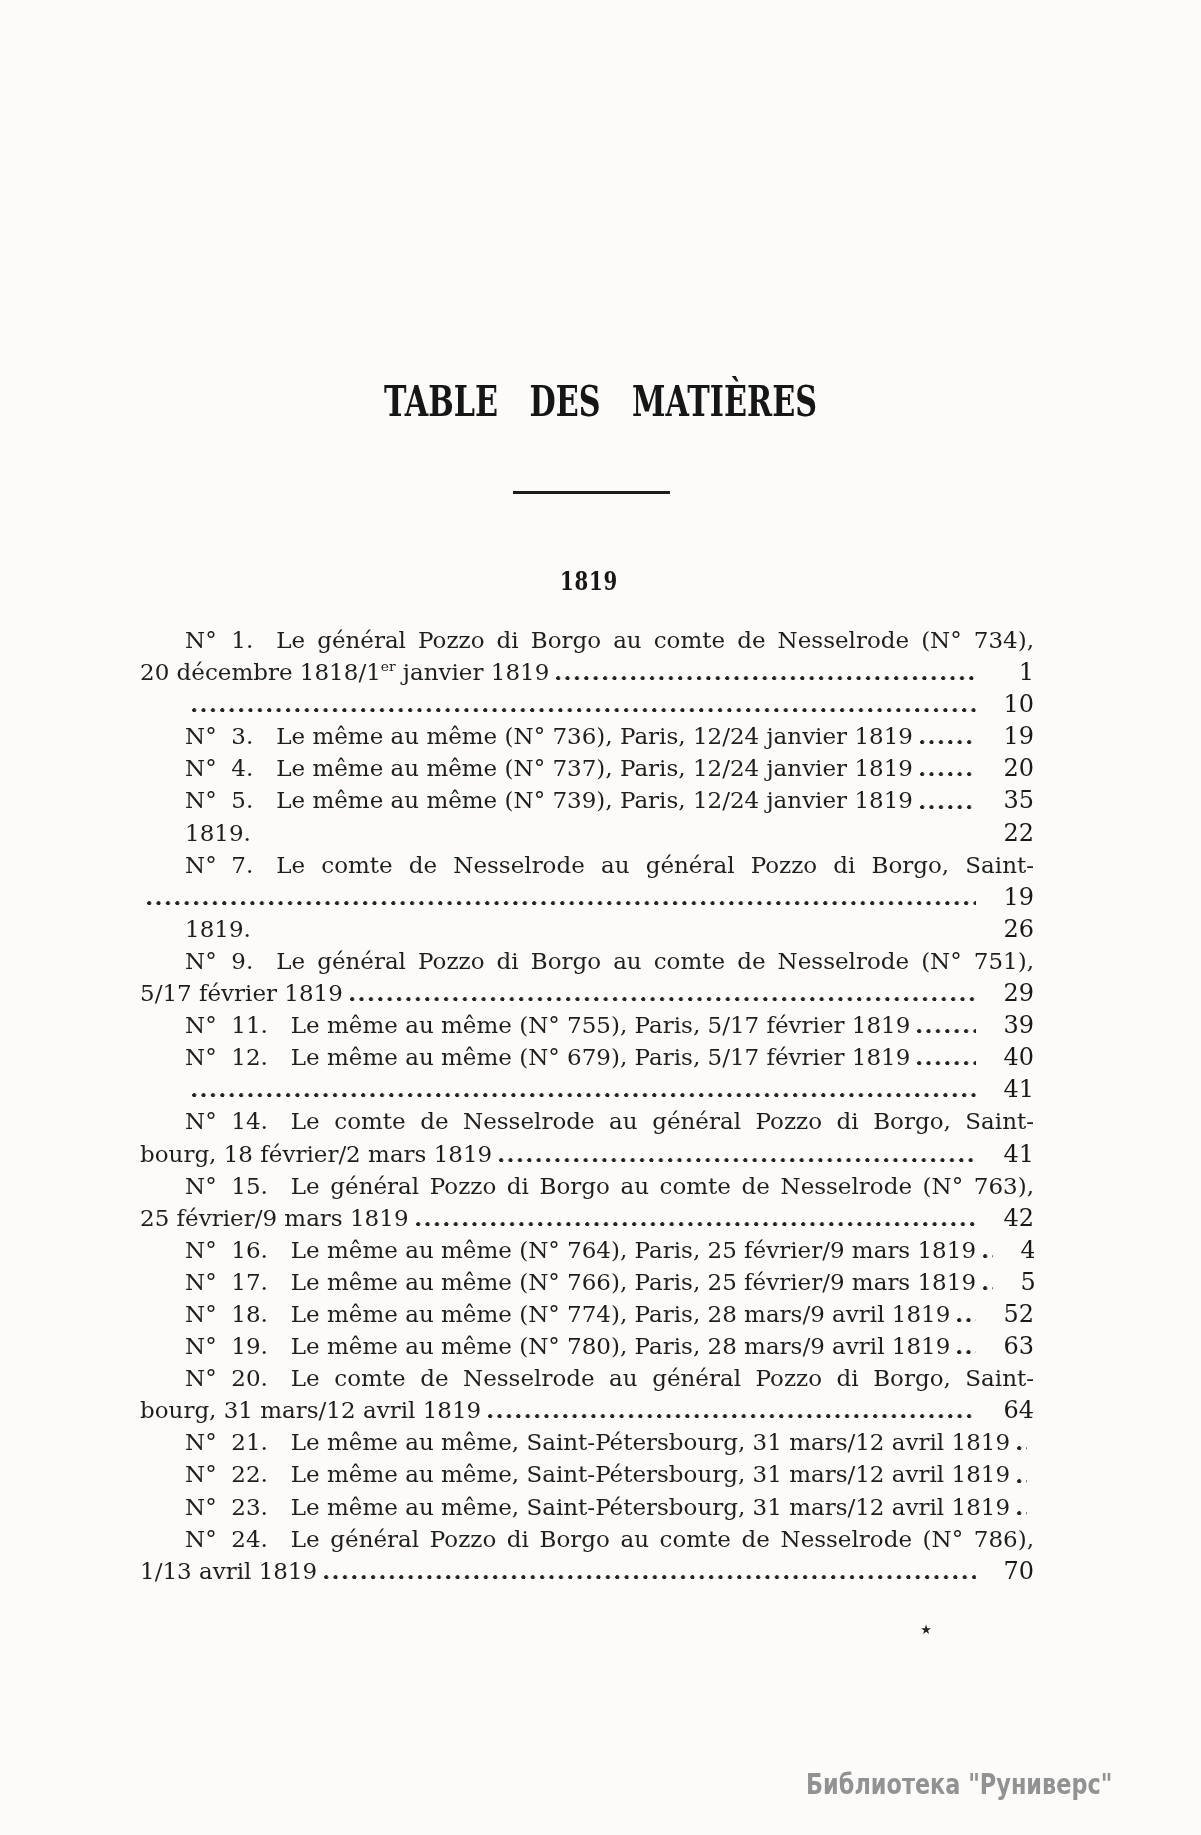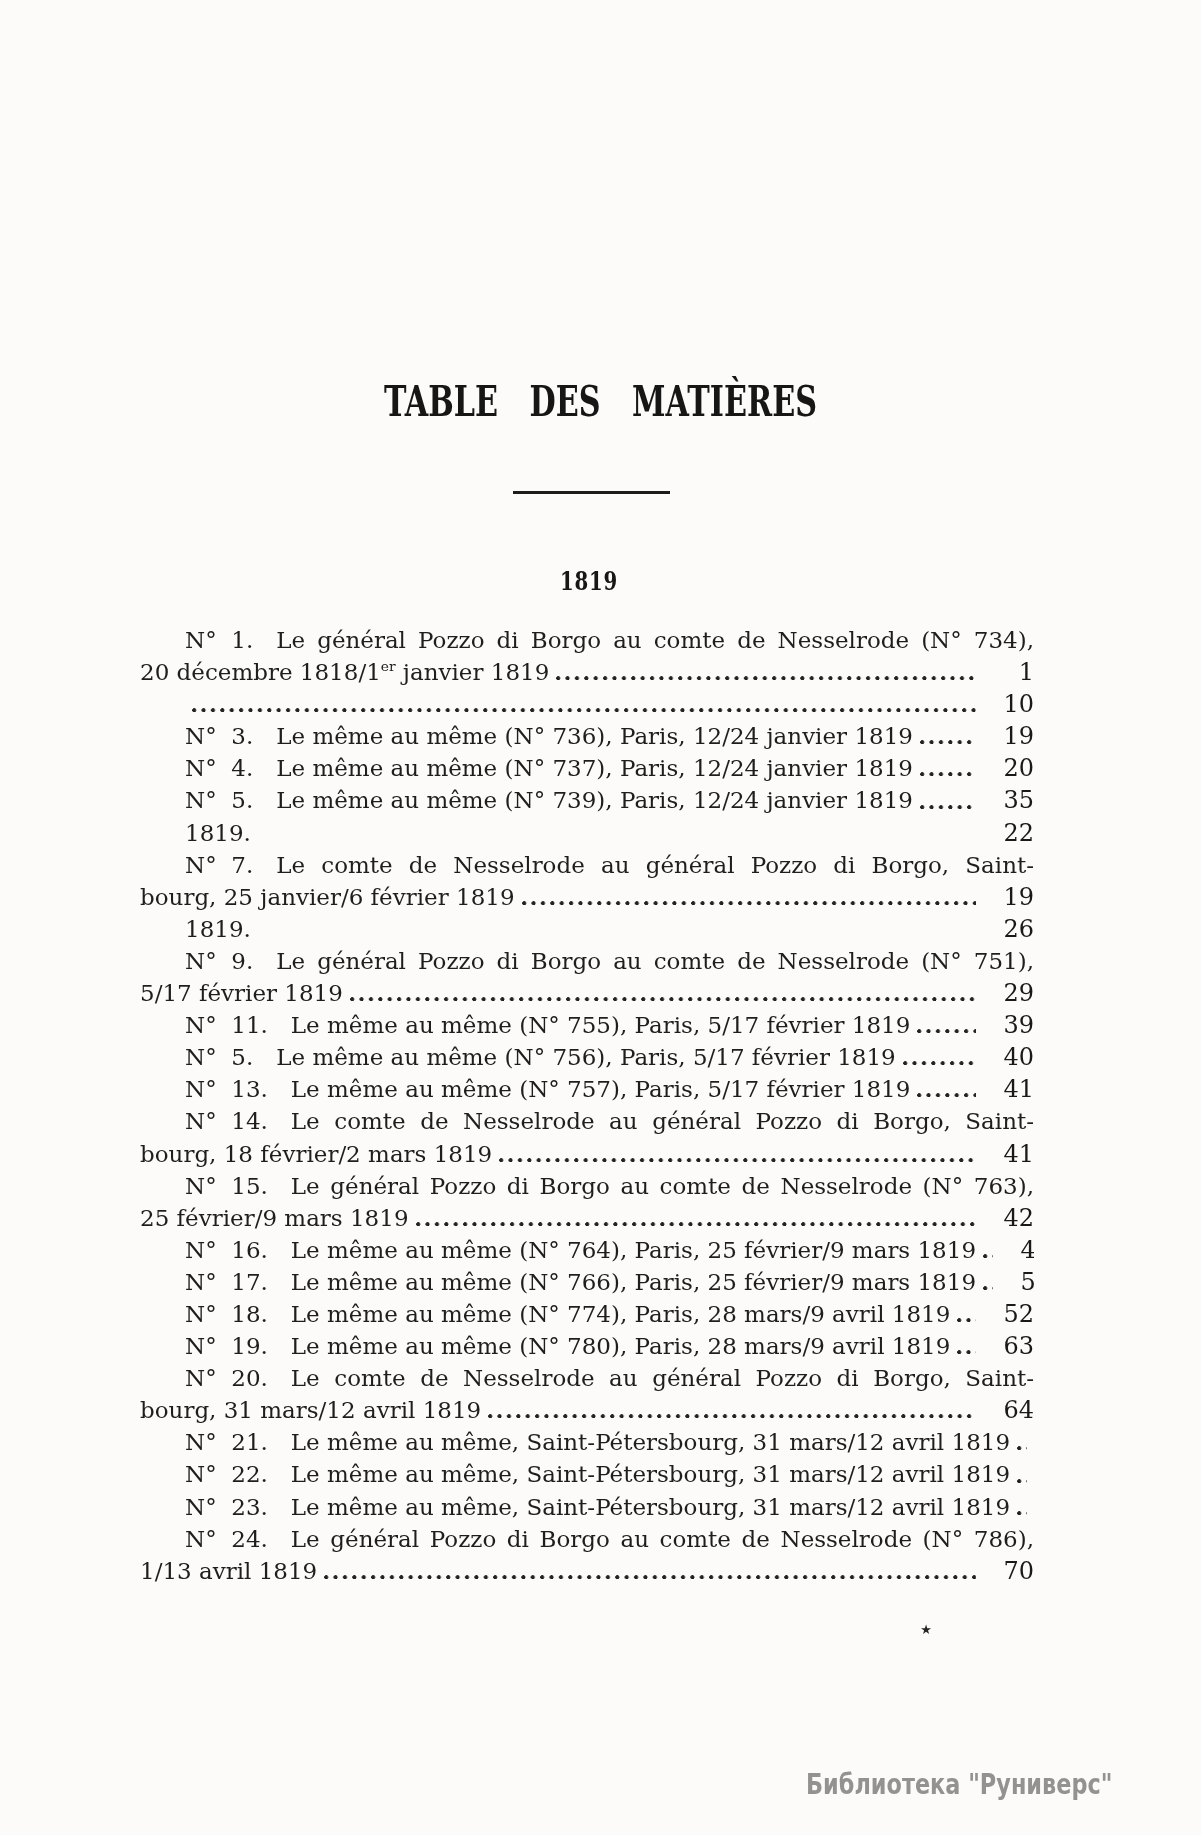--- a/index.html
+++ b/index.html
@@ -148,46 +148,44 @@
         <span class="t">N° 5. Le même au même (N° 739), Paris, 12/24 janvier 1819</span>
         <span class="leader"></span>
         <span class="pg">35</span>
       </div>
       <div class="row final ind nolead">
         <span class="t">N° 6. Le même au même (lettre particulière), Paris, 12/24 janvier 1819.</span>
         <span class="pg">22</span>
       </div>
       <div class="row full ind"><span class="t">N° 7. Le comte de Nesselrode au général Pozzo di Borgo, Saint-Péters-</span></div>
       <div class="row final">
-        <span class="t">bourg, 25 janvier/6 février 1819</span>
         <span class="leader"></span>
         <span class="pg">19</span>
       </div>
       <div class="row final ind nolead">
         <span class="t">N° 8. Le même au même, Saint-Pétersbourg, 25 janvier/6 février 1819.</span>
         <span class="pg">26</span>
       </div>
       <div class="row full ind"><span class="t">N° 9. Le général Pozzo di Borgo au comte de Nesselrode (N° 751), Paris,</span></div>
       <div class="row final">
         <span class="t">5/17 février 1819</span>
         <span class="leader"></span>
         <span class="pg">29</span>
       </div>
       <div class="row final ind">
         <span class="t">N° 11. Le même au même (N° 755), Paris, 5/17 février 1819</span>
         <span class="leader"></span>
         <span class="pg">39</span>
       </div>
       <div class="row final ind">
-        <span class="t">N° 5. Le même au même (N° 756), Paris, 5/17 février 1819</span>
+        <span class="t">N° 12. Le même au même (N° 679), Paris, 5/17 février 1819</span>
         <span class="leader"></span>
         <span class="pg">40</span>
       </div>
       <div class="row final ind">
-        <span class="t">N° 13. Le même au même (N° 757), Paris, 5/17 février 1819</span>
         <span class="leader"></span>
         <span class="pg">41</span>
       </div>
       <div class="row full ind"><span class="t">N° 14. Le comte de Nesselrode au général Pozzo di Borgo, Saint-Péters-</span></div>
       <div class="row final">
         <span class="t">bourg, 18 février/2 mars 1819</span>
         <span class="leader"></span>
         <span class="pg">41</span>
       </div>
       <div class="row full ind"><span class="t">N° 15. Le général Pozzo di Borgo au comte de Nesselrode (N° 763), Paris,</span></div>

